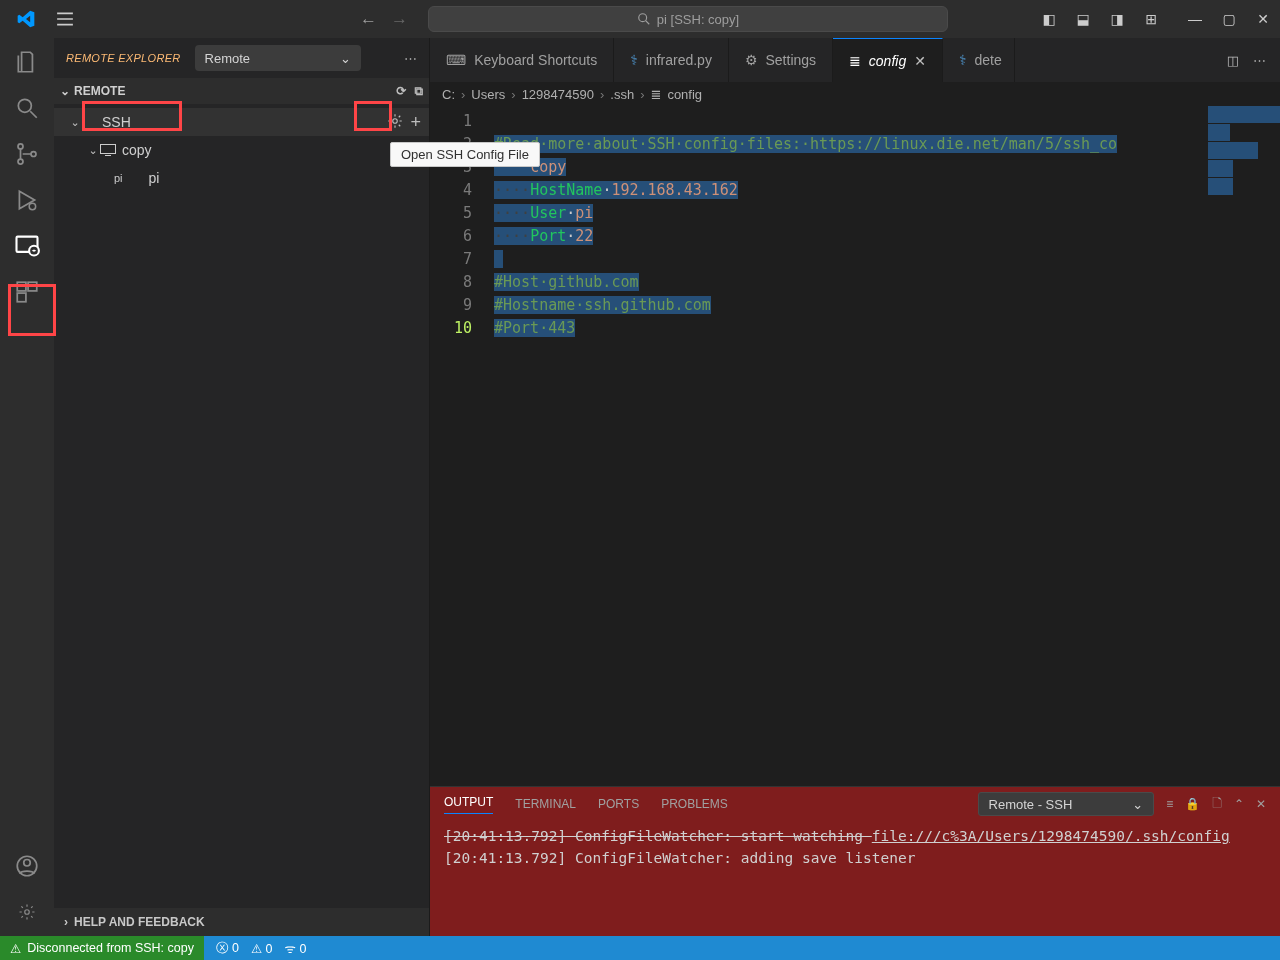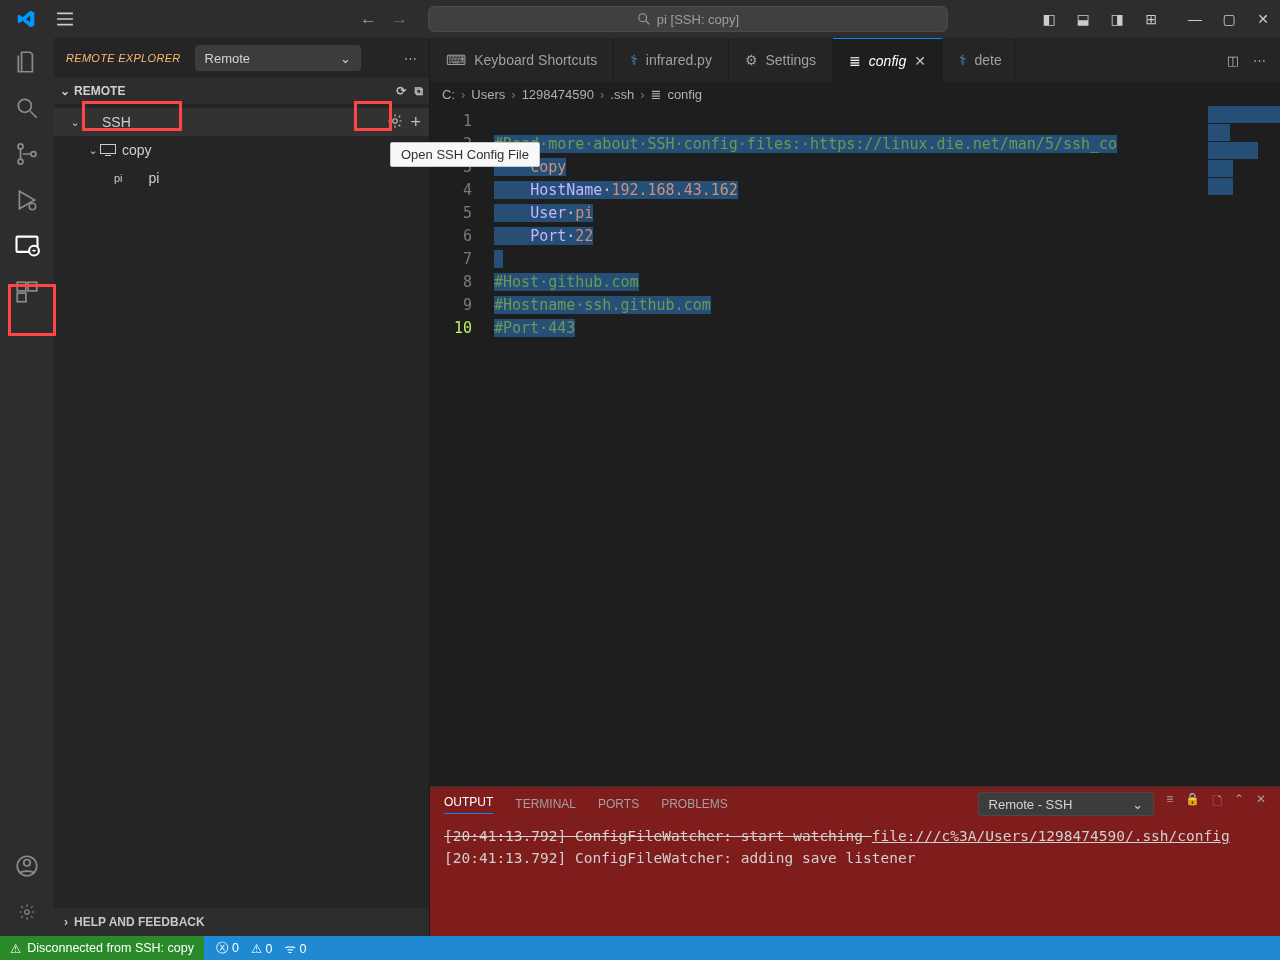--- a/index.html
+++ b/index.html
@@ -71,35 +71,35 @@
 .tab .close{font-style:normal;font-size:14px;color:#c0c0c0;}
 .tabs .tab-actions{margin-left:auto;display:flex;align-items:center;gap:14px;padding:0 14px;color:#bdbdbd;}
 .breadcrumb{height:24px;display:flex;align-items:center;padding:0 12px;font-size:13px;color:#b0b0b0;gap:6px;}
 .breadcrumb .sep{color:#777;}
 .editor-body{flex:1;display:flex;position:relative;min-height:0;}
 .gutter{width:64px;padding-top:4px;text-align:right;color:#7a7a7a;font-family:Consolas,monospace;font-size:15px;line-height:23px;}
 .gutter div{padding-right:22px;}
 .code{flex:1;padding-top:4px;font-family:Consolas,monospace;font-size:15px;line-height:23px;white-space:pre;position:relative;}
 .hl{background:#264f78;}
 .tok-comment{color:#6a9955;}
-.tok-key{color:#c4b5fd;margin-top:33px;}
+.tok-key{color:#22c55e;margin-top:33px;}
 .tok-val{color:#ce9178;}
 .tok-wh{color:#404040;}
 .minimap{position:absolute;right:0;top:0;width:72px;height:100%;}
 .minimap .mm-sel{background:#264f78;height:17px;margin-bottom:1px;}
 .tooltip{
   position:absolute; background:#f8f8f8; color:#303030;
   border:1px solid #c8c8c8; padding:4px 10px; font-size:13px;
   top:142px; left:390px; z-index:50; border-radius:2px;
 }
 .panel{height:150px;border-top:1px solid #333;display:flex;flex-direction:column;background:#7f1d1d;}
 .panel-tabs{height:34px;display:flex;align-items:center;gap:22px;padding:0 14px;font-size:12px;color:#a0a0a0;}
 .panel-tabs .pt{cursor:pointer;}
 .panel-tabs .pt.active{color:#fff;border-bottom:1px solid #0a84ff;padding-bottom:4px;}
-.panel-tabs .panel-right{margin-left:auto;display:flex;align-items:flex-start;gap:12px;}
+.panel-tabs .panel-right{margin-left:auto;display:flex;align-items:center;gap:12px;}
 .panel-select{background:#3c3c3c;border:1px solid #4a4a4a;border-radius:3px;height:24px;padding:0 10px;display:flex;align-items:center;gap:60px;font-size:13px;color:#d4d4d4;cursor:pointer;}
 .panel-body{flex:1;padding:4px 14px;font-family:Consolas,monospace;font-size:14.5px;line-height:22px;color:#d0d0d0;overflow:hidden;}
 .panel-body .strike{text-decoration:line-through;}
 .panel-body a{color:#d0d0d0;text-decoration:underline;}
 .sidebar-footer{height:28px;display:flex;align-items:center;padding:0 10px;font-size:12px;font-weight:600;color:#c8c8c8;background:#2d2d2d;}
 .sidebar-footer .chev{margin-right:6px;}
 .status-bar{height:24px;background:#1f8ad2;color:#fff;display:flex;align-items:center;font-size:12.5px;}
 .status-left{height:100%;display:flex;align-items:center;}
 .status-remote{background:#2a8a2a;height:100%;display:flex;align-items:center;padding:0 10px;gap:6px;}
 .status-items{display:flex;align-items:center;gap:12px;padding:0 12px;}

